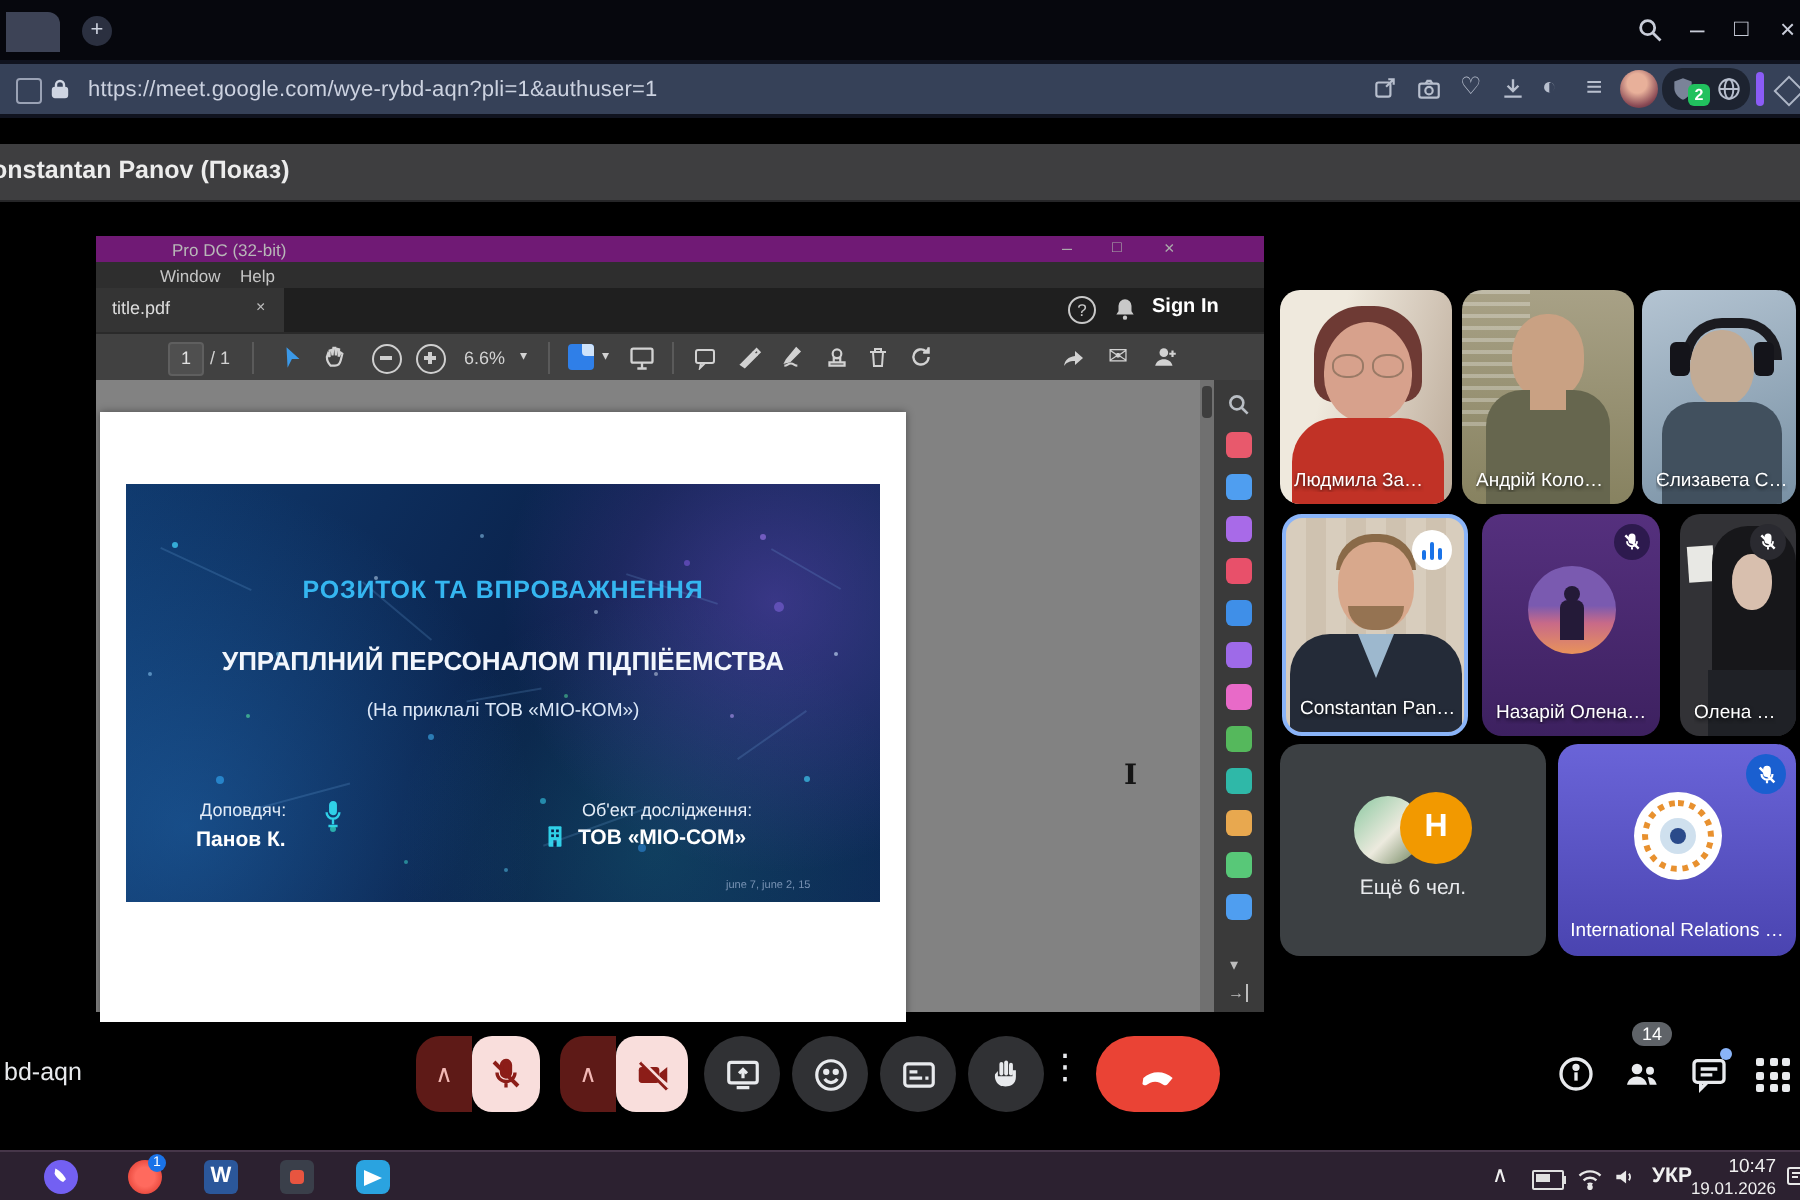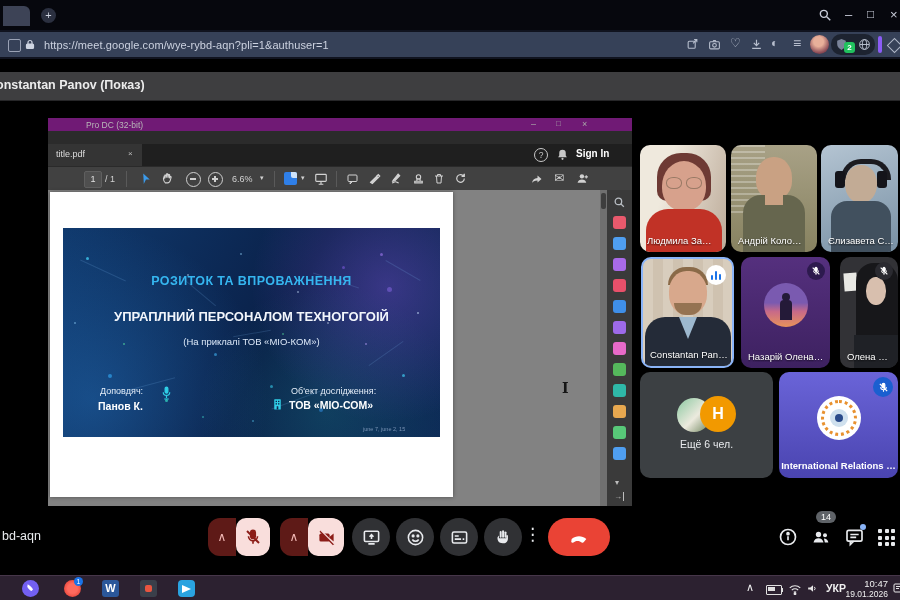--- a/index.html
+++ b/index.html
@@ -44,21 +44,21 @@
          color:#e2e2e2;font-size:9px;text-align:center;line-height:15px;}
   .circbtn{width:13px;height:13px;border:1.3px solid #cfcfcf;border-radius:50%;}
   .circbtn i{position:absolute;left:2.5px;top:5px;width:6px;height:1.6px;background:#cfcfcf;}
   .circbtn .v{left:5px;top:2.5px;width:1.6px;height:6px;}
   .fiticon{width:13px;height:13px;background:#2f7fe8;border-radius:2px;}
   .docarea{left:0;top:72px;width:552px;height:316px;background:#828282;}
   .scrollcol{left:552px;top:72px;width:7px;height:316px;background:#707070;}
   .thumb{left:1px;top:3px;width:5px;height:16px;background:#3e3e3e;border-radius:2px;}
   .toolscol{left:559px;top:72px;width:25px;height:316px;background:#3a3a3a;}
   .chip{position:absolute;left:6px;width:13px;height:13px;border-radius:3px;}
-  .page{left:2px;top:74px;width:403px;height:305px;background:#fff;box-shadow:0 0 4px rgba(0,0,0,.4);}
+  .page{left:2px;top:88px;width:403px;height:305px;background:#fff;box-shadow:0 0 4px rgba(0,0,0,.4);}
   .slide{left:13px;top:36px;width:377px;height:209px;
     background:
       radial-gradient(circle at 86% 28%, rgba(130,85,225,.38), transparent 38%),
       radial-gradient(circle at 8% 82%, rgba(45,140,225,.33), transparent 45%),
       radial-gradient(circle at 70% 88%, rgba(40,200,185,.16), transparent 40%),
       linear-gradient(118deg,#103a6e,#0a2048 55%,#0d2a56);}
   .sl-t{left:0;width:377px;text-align:center;font-weight:bold;}
   .dot{position:absolute;border-radius:50%;}
   .netline{position:absolute;height:1px;background:rgba(130,190,245,.18);}
   .ibeam{left:514px;top:262px;width:14px;height:16px;color:#151515;
@@ -161,20 +161,24 @@
     </div>
   </div>
 
   <div class="abs pdfwin">
     <div class="abs ttlbar">
       <div class="abs ttltxt">Pro DC (32-bit)</div>
       <div class="abs winbtn" style="left:483px;">–</div>
       <div class="abs winbtn" style="left:508px;font-size:8px;">□</div>
       <div class="abs winbtn" style="left:534px;">×</div>
     </div>
+    <div class="abs menubar">
+      <div class="abs menuitem" style="left:32px;">Window</div>
+      <div class="abs menuitem" style="left:72px;">Help</div>
+    </div>
     <div class="abs tabrow">
       <div class="abs doctab">
         <span class="abs" style="left:8px;top:5px;">title.pdf</span>
         <span class="abs" style="left:80px;top:5px;font-size:8px;color:#bbb;">×</span>
       </div>
       <div class="abs" style="left:486px;top:4px;width:12px;height:12px;border:1.2px solid #c8c8c8;border-radius:50%;color:#c8c8c8;font-size:8.5px;text-align:center;line-height:12px;">?</div>
       <svg class="abs" style="left:508px;top:4px;" width="13" height="13" viewBox="0 0 24 24" fill="#c8c8c8">
           <path d="M12 3a6 6 0 0 1 6 6v5l2 3H4l2-3V9a6 6 0 0 1 6-6z"></path>
           <circle cx="12" cy="20" r="2"></circle>
         </svg>
@@ -266,21 +270,21 @@
         <div class="chip" style="top: 173px; background: rgb(85, 184, 92);"></div>
         <div class="chip" style="top: 194px; background: rgb(47, 184, 168);"></div>
         <div class="chip" style="top: 215px; background: rgb(232, 168, 79);"></div>
         <div class="chip" style="top: 236px; background: rgb(88, 200, 120);"></div>
         <div class="chip" style="top: 257px; background: rgb(79, 158, 240);"></div>
       </div>
 
     <div class="abs page">
       <div class="abs slide" id="slide">
         <div class="abs sl-t" style="top:46px;font-size:12.5px;color:#35b6f0;letter-spacing:.4px;">РОЗИТОК ТА ВПРОВАЖНЕННЯ</div>
-        <div class="abs sl-t" style="top:81px;font-size:13px;color:#f2f6fc;">УПРАПЛНИЙ ПЕРСОНАЛОМ ТЕХНОГОГОІЙ</div>
+        <div class="abs sl-t" style="top:81px;font-size:13px;color:#f2f6fc;">УПРАПЛНИЙ ПЕРСОНАЛОМ ПІДПІЁЕМСТВА</div>
         <div class="abs sl-t" style="top:108px;font-size:9.5px;color:#dce8f8;font-weight:normal;">(На приклалі ТОВ «МІО-КОМ»)</div>
         <div class="abs" style="left:37px;top:158px;font-size:9px;color:#e4edf8;">Доповдяч:</div>
         <div class="abs" style="left:35px;top:172px;font-size:10.5px;font-weight:bold;color:#fff;">Панов К.</div>
         <svg class="abs" style="left:98px;top:158px;" width="11" height="15" viewBox="0 0 24 32" fill="none" stroke="#2fd0e8" stroke-width="2.6">
             <rect x="9" y="2" width="6" height="13" rx="3" fill="#2fd0e8"></rect>
             <path d="M5 13a7 7 0 0 0 14 0M12 20v6M7 28h10"></path>
           </svg>
         <div class="abs" style="left:228px;top:158px;font-size:9px;color:#e4edf8;">Об'ект дослідження:</div>
         <svg class="abs" style="left:208px;top:169px;" width="13" height="14" viewBox="0 0 24 24" fill="#2fd0e8">
             <rect x="6" y="3" width="12" height="19" rx="1"></rect>
@@ -404,21 +408,21 @@
       <div class="abs" style="left:13px;top:13px;width:18px;height:18px;background:#cfe0ee;border-radius:50%;"></div>
       <div class="abs" style="left:18px;top:18px;width:8px;height:8px;background:#2a4a8a;border-radius:50%;"></div>
     </div>
     <div class="mutebadge" style="background:#1a5fd0;width:20px;height:20px;">
       <svg width="11" height="11" viewBox="0 0 24 24" fill="none" stroke="#fff" stroke-width="2.4">
           <rect x="9" y="3" width="6" height="10" rx="3" fill="#fff"></rect>
           <path d="M6 11a6 6 0 0 0 12 0M12 17v4"></path>
           <line x1="4" y1="4" x2="20" y2="20" stroke-width="2.8"></line>
         </svg>
     </div>
-    <div class="abs" style="left:0;top:88px;width:119px;text-align:center;color:#fff;font-size:9.5px;font-weight:700;">International Relations …</div>
+    <div class="abs" style="left:0;top:88px;width:119px;text-align:center;color:#fff;font-size:9.5px;font-weight:400;">International Relations …</div>
   </div>
 
   <div class="abs" style="left:2px;top:529px;font-size:12.5px;color:#e8eaed;">bd-aqn</div>
 
   <div class="abs offgroup" style="left:208px;top:518px;">
     <div class="offchev">∧</div>
     <div class="offbtn">
       <svg width="18" height="18" viewBox="0 0 24 24" fill="none" stroke="#8c1d18" stroke-width="2.2">
           <rect x="9" y="3" width="6" height="11" rx="3" fill="#8c1d18"></rect>
           <path d="M6 11a6 6 0 0 0 12 0M12 18v3"></path>

